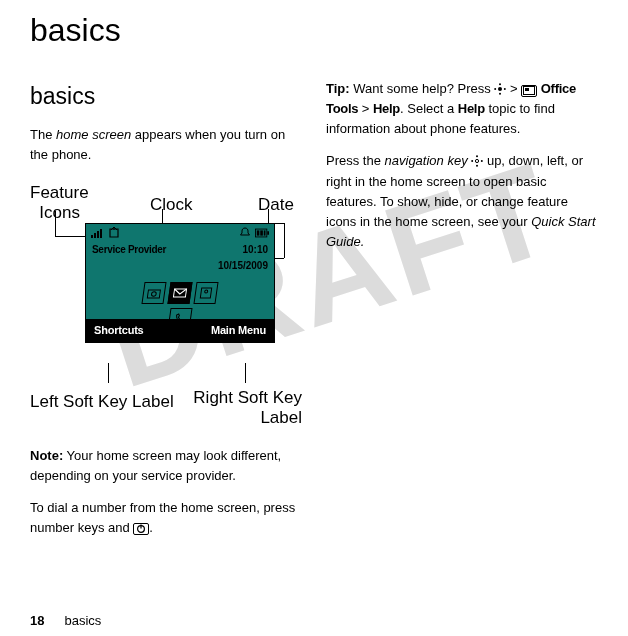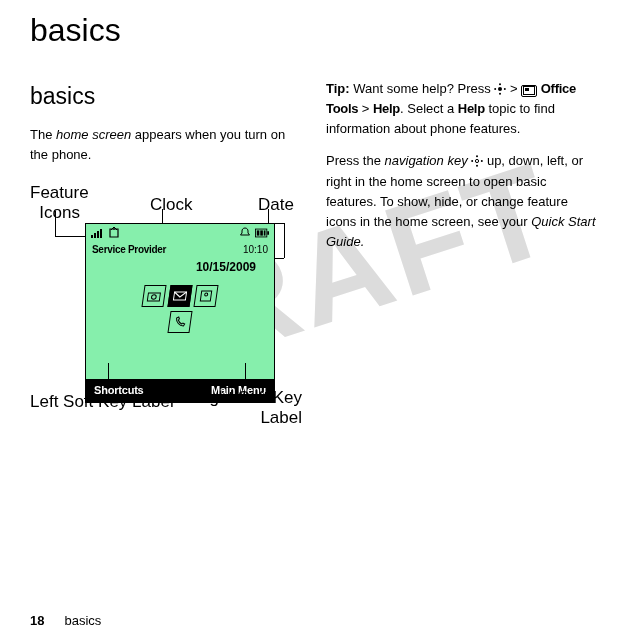--- a/index.html
+++ b/index.html
@@ -29,29 +29,29 @@
   h1 { font-size: 32px; font-weight: 400; margin-bottom: 30px; }
   .columns { display: flex; gap: 24px; }
   .col { width: 50%; font-size: 13px; line-height: 1.55; }
   h2 { font-size: 23px; font-weight: 400; margin-bottom: 10px; }
   p { margin-bottom: 12px; }
   em { font-style: italic; }
   .bold-ui { font-family: Arial, sans-serif; font-weight: 700; font-stretch: condensed; letter-spacing: -0.3px; }
   .diagram-wrap { position: relative; margin: 18px 0 28px 0; width: 100%; height: 235px; }
   .callout { position: absolute; font-size: 17px; text-align: right; line-height: 1.2; }
   .diagram-phone {
-    position: absolute; left: 55px; top: 40px; width: 190px; height: 180px;
-    border: 1.5px solid #000; background: #86efac;
+    position: absolute; left: 55px; top: 40px; width: 190px; height: 120px;
+    border: 1.5px solid #000; background: #0f766e;
   }
   .statusbar { display:flex; align-items:center; justify-content:space-between; padding: 3px 5px 0 5px; height:16px;}
   .sb-left, .sb-right { display:flex; gap:3px; align-items:center;}
   .prov-row { display:flex; justify-content:space-between; padding:2px 6px; font-size:10px;}
   .prov { font-weight:700; font-family: Arial; letter-spacing:-0.3px;}
-  .time { font-weight:400; font-size:10px; text-align:center;}
-  .date-txt { font-weight:700; font-size:12px; text-align:right; padding-right:18px; margin-top:-1px;}
+  .time { font-weight:700; font-size:10px; text-align:center;}
+  .date-txt { font-weight:700; font-size:10px; text-align:right; padding-right:6px; margin-top:-1px;}
   .appgrid { display:flex; justify-content:center; gap:4px; margin-top:8px;}
   .approw2 { display:flex; justify-content:center; gap:4px; margin-top:4px;}
   .appicon {
     width:22px; height:22px; border:1.5px solid #000; transform: skewX(-8deg);
     display:flex; align-items:center; justify-content:center; font-size:12px;
   }
   .appicon.sel { background:#000; color:#fff;}
   .softkeys {
     position:absolute; bottom:0; left:0; right:0;
     background:#000; color:#fff; display:flex; justify-content:space-between;
@@ -169,20 +169,31 @@
           </div>
         </div>
 
         <div class="vlead" style="left:78px; top:180px; height:20px;"></div>
         <div class="vlead" style="left:215px; top:180px; height:20px;"></div>
 
         <div class="callout" style="left:0px; top:209px;">Left Soft Key Label</div>
         <div class="callout" style="left:160px; top:205px;">Right Soft Key Label</div>
       </div>
 
+      <p>
+        <strong>Note:</strong><span> Your home screen may look different, depending on your service provider.</span>
+      </p>
+      <p>
+        <span>To dial a number from the home screen, press number keys and </span><span class="iconbox">
+            <svg width="12" height="10" viewBox="0 0 12 10">
+              <circle cx="6" cy="5" r="3.4" fill="none" stroke="#000" stroke-width="1.2"></circle>
+              <line x1="6" y1="0.5" x2="6" y2="4.5" stroke="#000" stroke-width="1.2"></line>
+            </svg>
+          </span><span>.</span>
+      </p>
     </div>
 
     <div class="col">
       <p>
         <strong>Tip:</strong><span> Want some help? Press </span><svg width="12" height="12" viewBox="0 0 12 12" style="vertical-align:-2px">
             <circle cx="6" cy="6" r="2" fill="#000"></circle>
             <circle cx="6" cy="1.2" r="1" fill="#000"></circle>
             <circle cx="6" cy="10.8" r="1" fill="#000"></circle>
             <circle cx="1.2" cy="6" r="1" fill="#000"></circle>
             <circle cx="10.8" cy="6" r="1" fill="#000"></circle>

